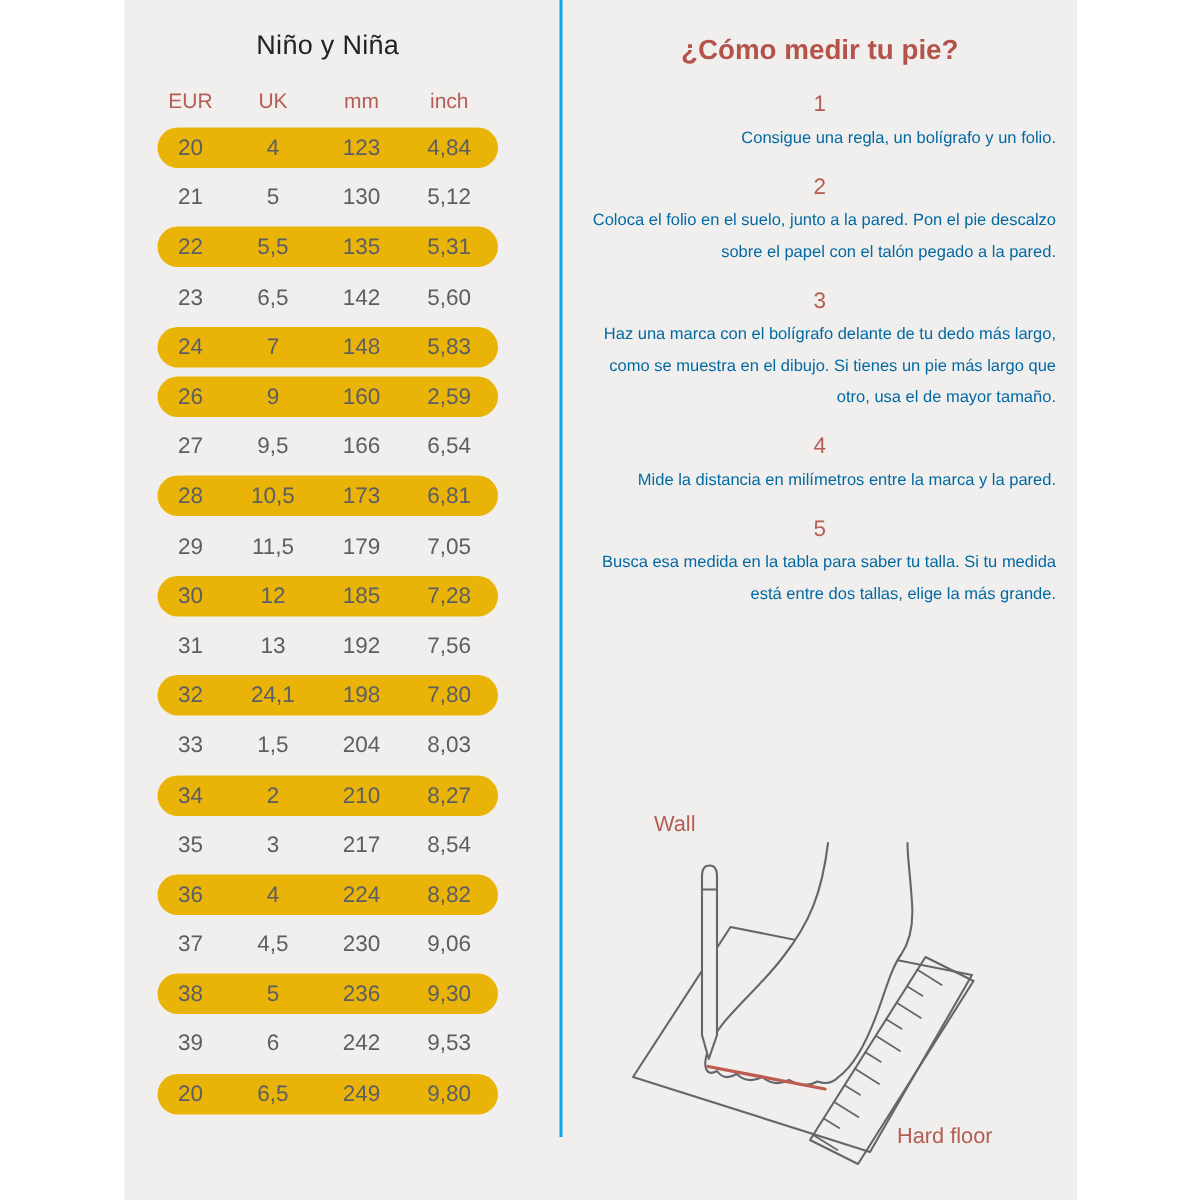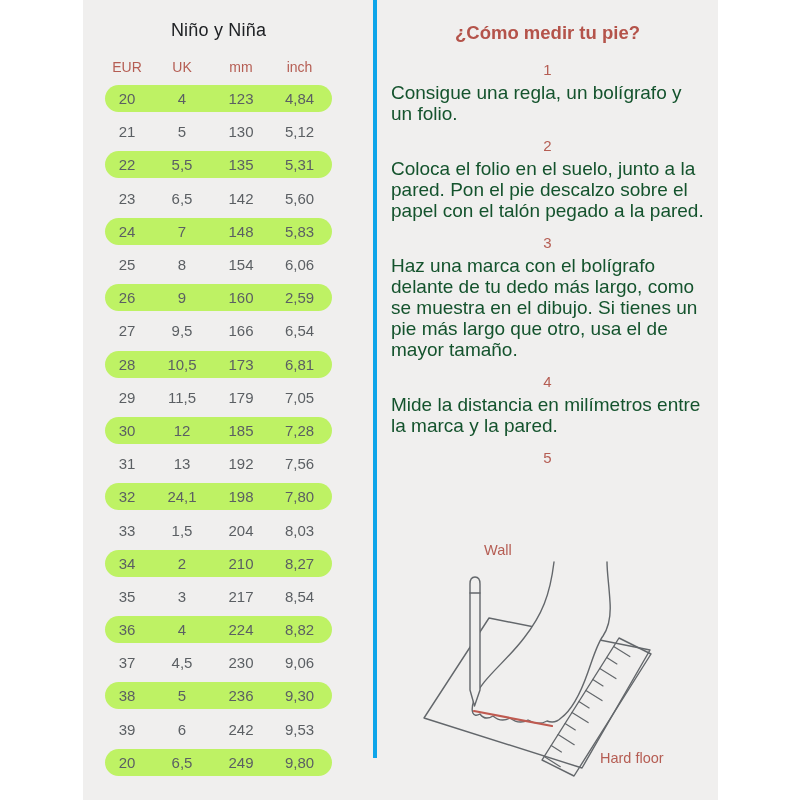--- a/index.html
+++ b/index.html
@@ -7,32 +7,32 @@
   .card{position:absolute;left:83px;top:0;width:635px;height:800px;background:#f0efee;display:flex;}
   
   .table-col{position:relative;width:290px;height:644px;}
   .table-wrap{position:absolute;left:22px;top:0;width:227px;}
   .table-title{margin-top:20px;height:26px;text-align:center;font-size:18px;color:#202225;letter-spacing:.2px;}
   .grid-row{display:grid;grid-template-columns:44px 66px 52px 65px;align-items:center;justify-items:center;}
   .head-row{margin-top:12px;height:18px;font-size:14px;color:#b55d53;text-align:center;}
   .rows{margin-top:6px;}
   .t-row{height:33.2px;display:flex;align-items:center;}
   .pill{width:227px;height:27px;border-radius:14px;display:grid;grid-template-columns:44px 66px 52px 65px;align-items:center;justify-items:center;font-size:15px;color:#5b5f63;}
-  .pill.alt{background:#bef264;}
+  .pill.alt{background:#eab308;}
   
-  .instr-col{position:relative;flex:1;height:758px;border-left:4px solid #0ea5e9;box-sizing:border-box;}
+  .instr-col{position:relative;flex:1;height:758px;border-left:2px solid #0ea5e9;box-sizing:border-box;}
   .instr-title{margin-top:20px;text-align:center;font-size:18.5px;line-height:26px;font-weight:bold;color:#b4534a;}
   .step-number{margin-top:12px;text-align:center;font-size:15px;line-height:20px;color:#b55d53;}
   .step-number.first{margin-top:14px;}
-  .step-text{margin-top:2px;padding:0 14px;text-align:left;font-size:19px;line-height:21px;color:#14532d;}
+  .step-text{margin-top:2px;padding:0 14px;text-align:right;font-size:11px;line-height:21px;color:#0369a1;}
   
   .diagram{position:absolute;left:37px;top:540px;width:308px;height:250px;}
   .diagram svg{position:absolute;left:0;top:0;}
   .diag-label{position:absolute;font-size:14.5px;color:#b55d53;white-space:nowrap;}
-  .label-wall{left:24px;top:2px;margin-left:46px;}
+  .label-wall{left:24px;top:2px;}
   .label-floor{left:186px;top:210px;}
 </style>
 </head>
 <body>
 
 <div class="page">
   <div class="card">
 
     <div class="table-col">
       <div class="table-wrap">
@@ -75,28 +75,20 @@
                 <span>142</span>
                 <span>5,60</span>
               </div>
             </div>
             <div class="t-row">
               <div class="pill alt">
                 <span>24</span>
                 <span>7</span>
                 <span>148</span>
                 <span>5,83</span>
-              </div>
-            </div>
-            <div class="t-row">
-              <div class="pill">
-                <span>25</span>
-                <span>8</span>
-                <span>154</span>
-                <span>6,06</span>
               </div>
             </div>
             <div class="t-row">
               <div class="pill alt">
                 <span>26</span>
                 <span>9</span>
                 <span>160</span>
                 <span>2,59</span>
               </div>
             </div>
@@ -221,20 +213,21 @@
       <div id="steps-host">
           <div class="step-number first">1</div>
           <div class="step-text">Consigue una regla, un bolígrafo y un folio.</div>
           <div class="step-number">2</div>
           <div class="step-text">Coloca el folio en el suelo, junto a la pared. Pon el pie descalzo sobre el papel con el talón pegado a la pared.</div>
           <div class="step-number">3</div>
           <div class="step-text">Haz una marca con el bolígrafo delante de tu dedo más largo, como se muestra en el dibujo. Si tienes un pie más largo que otro, usa el de mayor tamaño.</div>
           <div class="step-number">4</div>
           <div class="step-text">Mide la distancia en milímetros entre la marca y la pared.</div>
           <div class="step-number">5</div>
+          <div class="step-text">Busca esa medida en la tabla para saber tu talla. Si tu medida está entre dos tallas, elige la más grande.</div>
         </div>
 
       <div class="diagram">
         <svg width="308" height="250" viewBox="0 0 308 250">
           <g fill="none" stroke="#63676b" stroke-width="1.4" stroke-linejoin="round" stroke-linecap="round">
 
             <path d="M75,78 L236,110 L168,228 L10,178 Z"></path>
 
             <path d="M205,98 L237,114 L160,236 L128,220 Z"></path>
             <path stroke-width="1.2" d="

